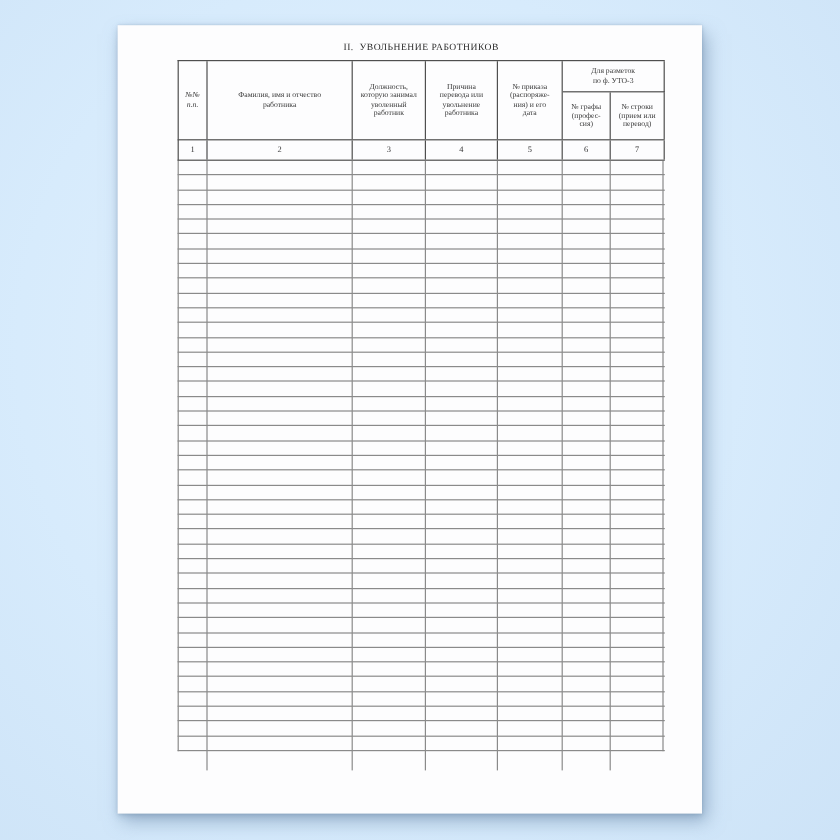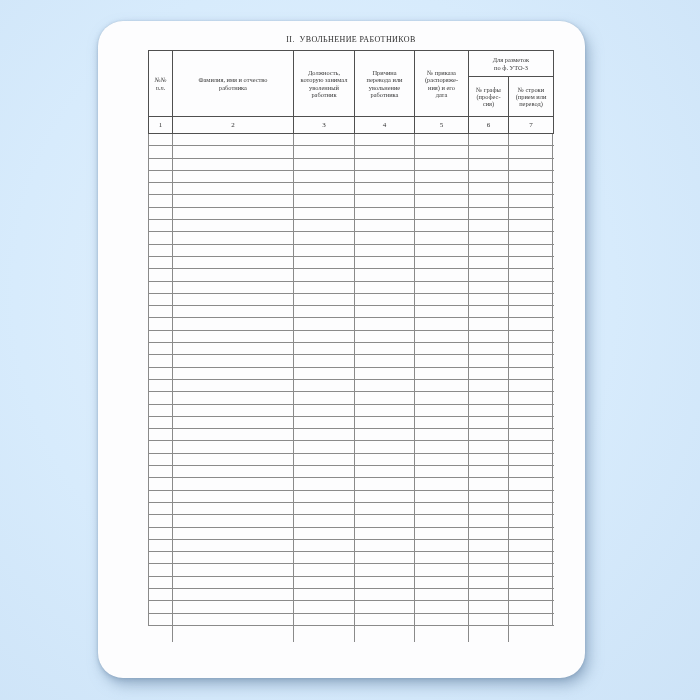--- a/index.html
+++ b/index.html
@@ -11,21 +11,20 @@
     overflow: hidden;
   }
   .page {
     position: absolute;
     left: 98px; top: 21px;
     width: 487px; height: 657px;
     background: #fdfdfe;
     box-shadow: 4px 7px 14px rgba(105,135,168,0.55),
                 0 2px 5px rgba(110,140,170,0.35),
                 0 0 2px rgba(130,150,175,0.35);
-    border-radius: 25px;
   }
   .title {
     position: absolute;
     left: 50px; top: 14px; width: 406px;
     text-align: center;
     font-size: 8px;
     letter-spacing: 0.4px;
     color: #2b2b2b;
     white-space: pre;
   }

